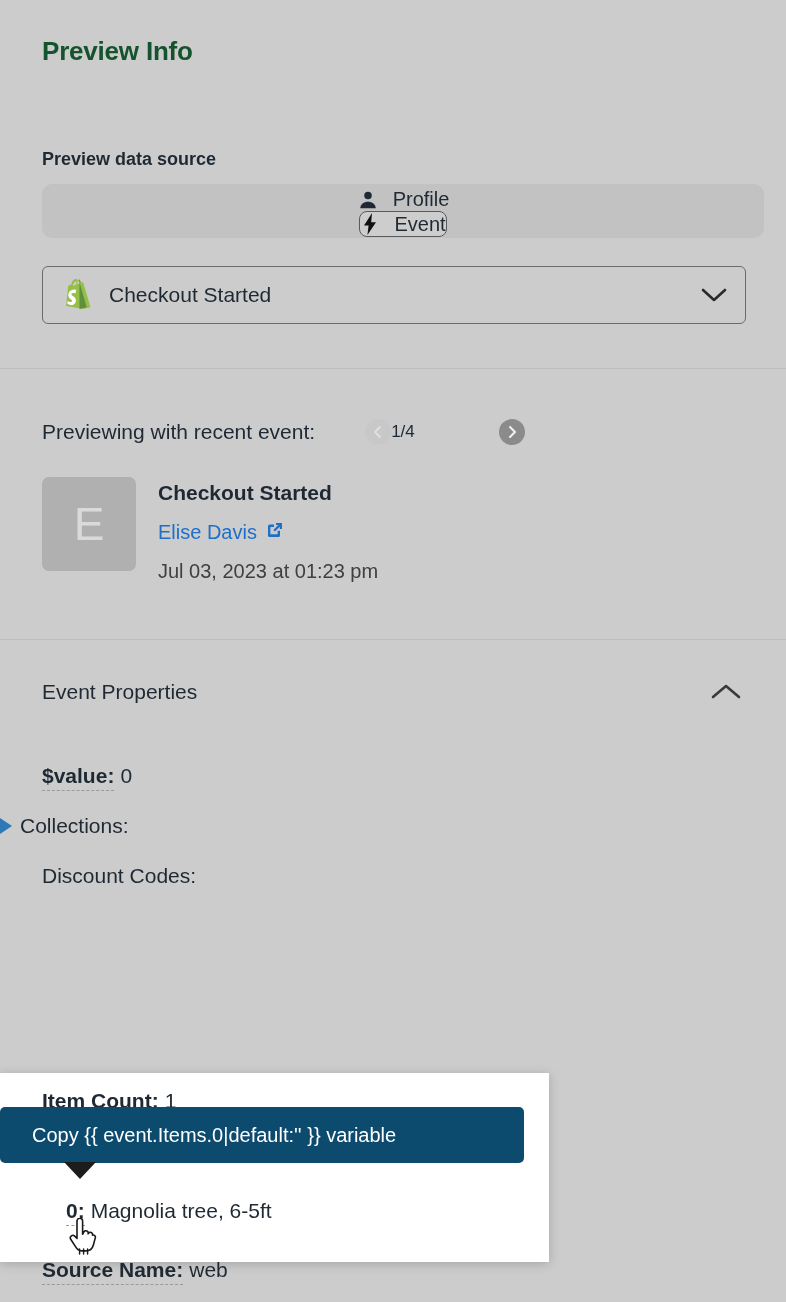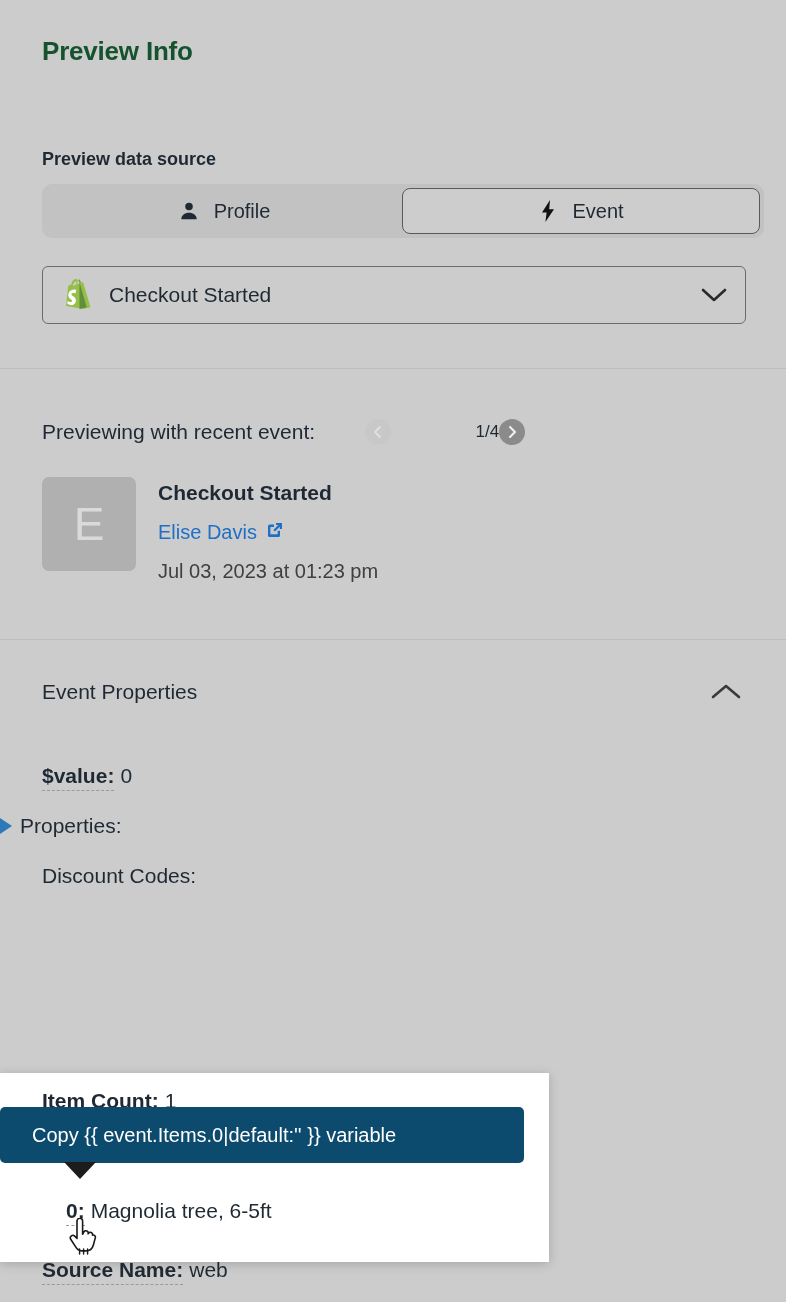--- a/index.html
+++ b/index.html
@@ -46,20 +46,21 @@
   }
   .segmented {
     display: flex;
     background: #c2c2c2;
     border-radius: 10px;
     padding: 4px;
     width: 722px;
     box-sizing: border-box;
     height: 54px;
     align-items: center;
+    flex-direction: column;
   }
   .seg {
     flex: 1 1 0;
     display: flex;
     align-items: center;
     justify-content: center;
     gap: 14px;
     height: 46px;
     border-radius: 8px;
     font-size: 20px;
@@ -122,21 +123,21 @@
     align-items: center;
     justify-content: center;
     cursor: pointer;
   }
   .pg-btn.disabled { background: #c6c6c6; opacity: .55; cursor: default; }
   .pg-btn.enabled { background: #8b8b8b; }
   .pg-count {
     font-size: 17px;
     color: #1f2933;
     width: 108px;
-    text-align: right;
+    text-align: left;
   }
 
   .evt-card {
     display: flex;
     gap: 22px;
     padding-top: 32px;
     padding-bottom: 56px;
   }
   .avatar {
     width: 94px;
@@ -379,21 +380,21 @@
         </svg>
     </span>
   </div>
 
   <div class="props">
     <div class="prop">
       <span class="key">$value:</span><span class="val">0</span>
     </div>
     <div class="prop-plain">
       <span class="tri"></span>
-      <span>Properties:</span>
+      <span>Collections:</span>
     </div>
     <div class="prop-plain">
       <span>Discount Codes:</span>
     </div>
   </div>
 </div>
 
 <div class="white-panel">
   <div class="wp-row" style="left:42px; top:16px;">
     <span class="key">Item Count:</span><span class="val">1</span>

